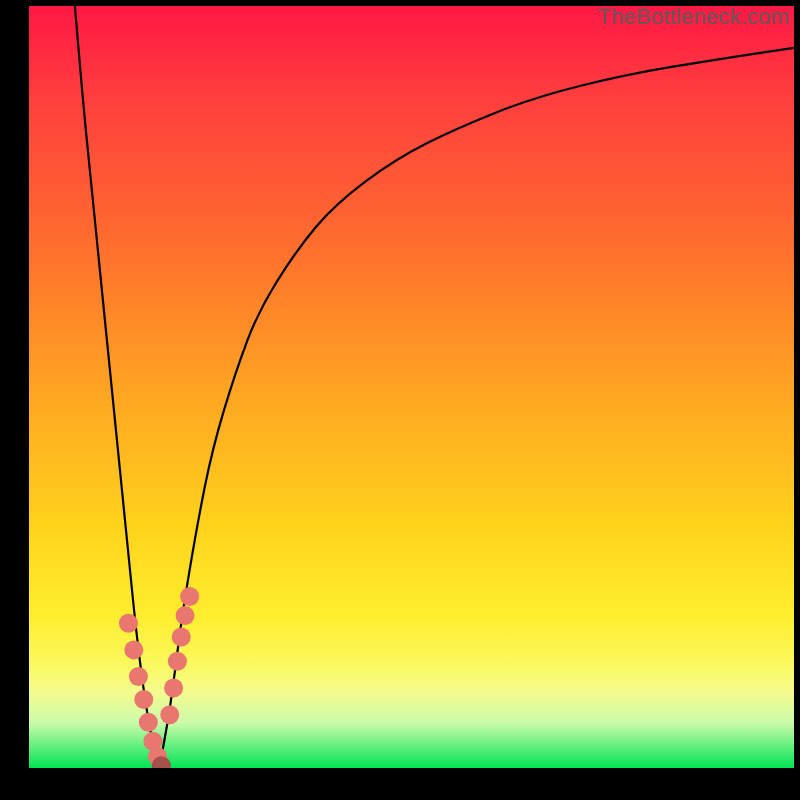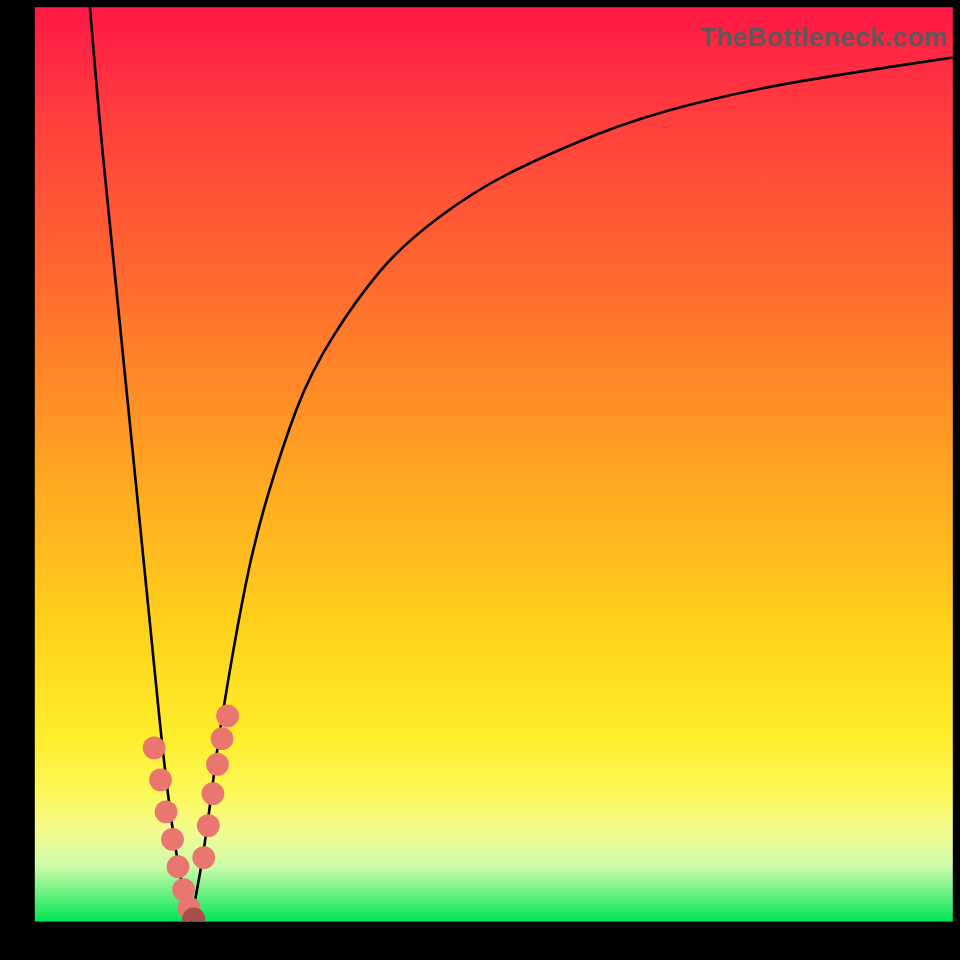--- a/index.html
+++ b/index.html
@@ -44,23 +44,22 @@
     width: 765px;
     height: 762px;
   }
   .watermark {
     position: absolute;
     top: 4px;
     right: 10px;
     color: #5a5a5a;
     font-size: 22px;
     letter-spacing: 0.2px;
-    font-weight: 700;
+    font-weight: 400;
     pointer-events: none;
-    margin-top: 14px;
   }
 </style>
 </head>
 <body>
 
 <div class="frame">
   <div class="plot-area">
     <svg class="curves" viewBox="0 0 765 762" preserveAspectRatio="none">
       <g>
           <path d="M 45.90 0.00 Q 53.55 91.44 57.38 129.54 Q 61.20 167.64 65.03 205.74 Q 68.85 243.84 72.67 281.94 Q 76.50 320.04 80.33 358.14 Q 84.15 396.24 87.97 434.34 Q 91.80 472.44 95.63 510.54 Q 99.45 548.64 103.28 586.74 Q 107.10 624.84 110.93 655.32 Q 114.75 685.80 118.58 708.66 Q 122.40 731.52 126.23 746.76 L 130.05 762.00" fill="none" stroke="#000000" stroke-width="2.2" stroke-linecap="round"></path>

